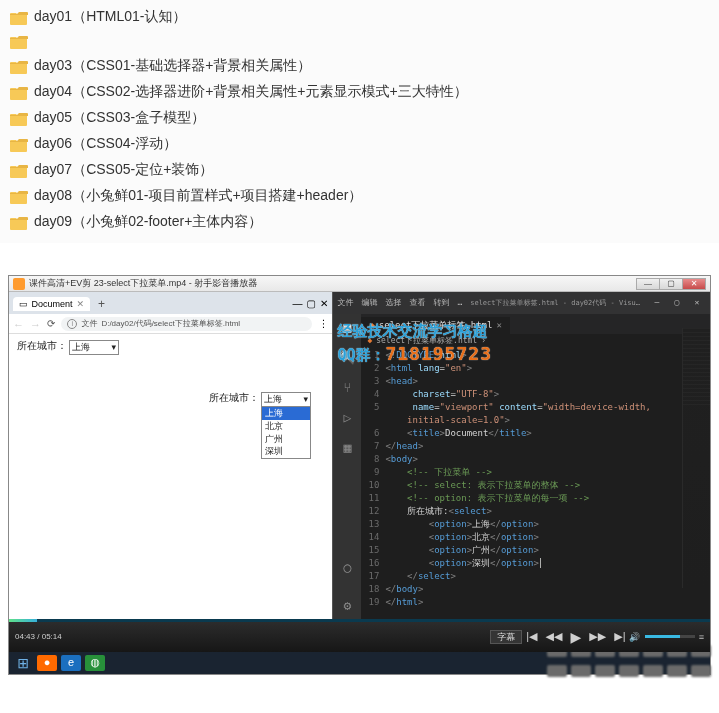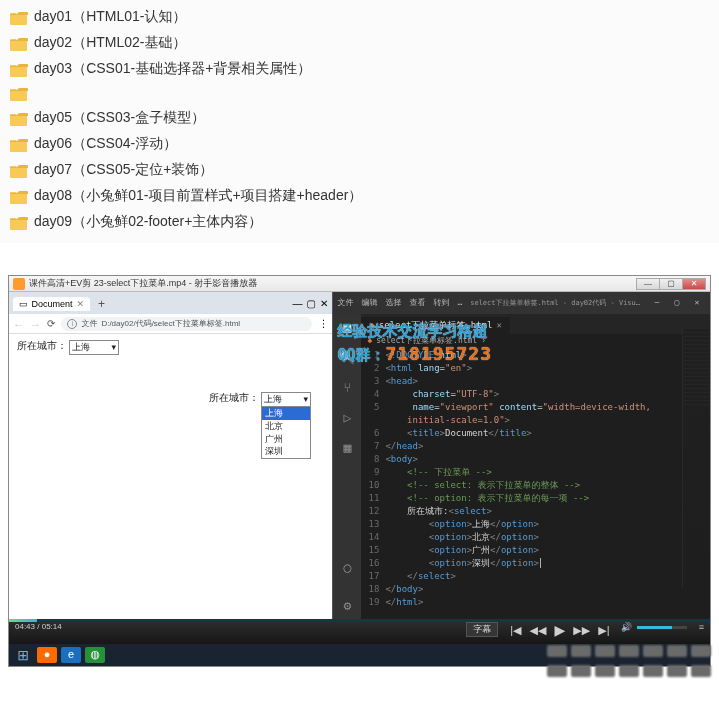--- a/index.html
+++ b/index.html
@@ -210,27 +210,27 @@
   font-size:15px; font-weight:bold;
   color:#2aa0d8;
   text-shadow:0 0 1px #fff;
   line-height:1.3;
   pointer-events:none;
   white-space:nowrap;
 }
 .watermark .num { color:#e86f1a; font-size:18px; letter-spacing:1px;}
 
 .controls {
-  height:22px;
+  height:30px;
   background:linear-gradient(#2c2c2c,#161616);
-  display:flex; align-items:flex-start;
+  display:flex; align-items:center;
   color:#bfbfbf;
   font-size:9px;
   padding:0 6px;
-  gap:12px;
+  gap:4px;
   position:relative;
 }
 .progress {
   position:absolute; left:0; right:0; top:-3px; height:3px;
   background:#0a3a4f;
 }
 .progress-fill {
   height:100%; width:4%;
   background:linear-gradient(90deg,#5fe18a,#37b0d9);
 }
@@ -278,34 +278,34 @@
           <path d="M0 4h7l2-2h8a1 1 0 0 1 1 1v2H0z" fill="#e8b544"></path>
         </svg>
     </span>
     <span class="folder-label">day01（HTML01-认知）</span>
   </div>
   <div class="folder-item">
     <span class="folder-icon"><svg viewBox="0 0 18 15">
           <path d="M1 3h5l2 2h9v9a1 1 0 0 1-1 1H1a1 1 0 0 1-1-1V4a1 1 0 0 1 1-1z" fill="#f7c957"></path>
           <path d="M0 4h7l2-2h8a1 1 0 0 1 1 1v2H0z" fill="#e8b544"></path>
         </svg></span>
-    <span class="folder-label">day02（HTML02-基础）</span>
   </div>
   <div class="folder-item">
     <span class="folder-icon"><svg viewBox="0 0 18 15">
           <path d="M1 3h5l2 2h9v9a1 1 0 0 1-1 1H1a1 1 0 0 1-1-1V4a1 1 0 0 1 1-1z" fill="#f7c957"></path>
           <path d="M0 4h7l2-2h8a1 1 0 0 1 1 1v2H0z" fill="#e8b544"></path>
         </svg></span>
     <span class="folder-label">day03（CSS01-基础选择器+背景相关属性）</span>
   </div>
   <div class="folder-item">
     <span class="folder-icon"><svg viewBox="0 0 18 15">
           <path d="M1 3h5l2 2h9v9a1 1 0 0 1-1 1H1a1 1 0 0 1-1-1V4a1 1 0 0 1 1-1z" fill="#f7c957"></path>
           <path d="M0 4h7l2-2h8a1 1 0 0 1 1 1v2H0z" fill="#e8b544"></path>
         </svg></span>
+    <span class="folder-label">day04（CSS02-选择器进阶+背景相关属性+元素显示模式+三大特性）</span>
   </div>
   <div class="folder-item">
     <span class="folder-icon"><svg viewBox="0 0 18 15">
           <path d="M1 3h5l2 2h9v9a1 1 0 0 1-1 1H1a1 1 0 0 1-1-1V4a1 1 0 0 1 1-1z" fill="#f7c957"></path>
           <path d="M0 4h7l2-2h8a1 1 0 0 1 1 1v2H0z" fill="#e8b544"></path>
         </svg></span>
     <span class="folder-label">day05（CSS03-盒子模型）</span>
   </div>
   <div class="folder-item">
     <span class="folder-icon"><svg viewBox="0 0 18 15">

